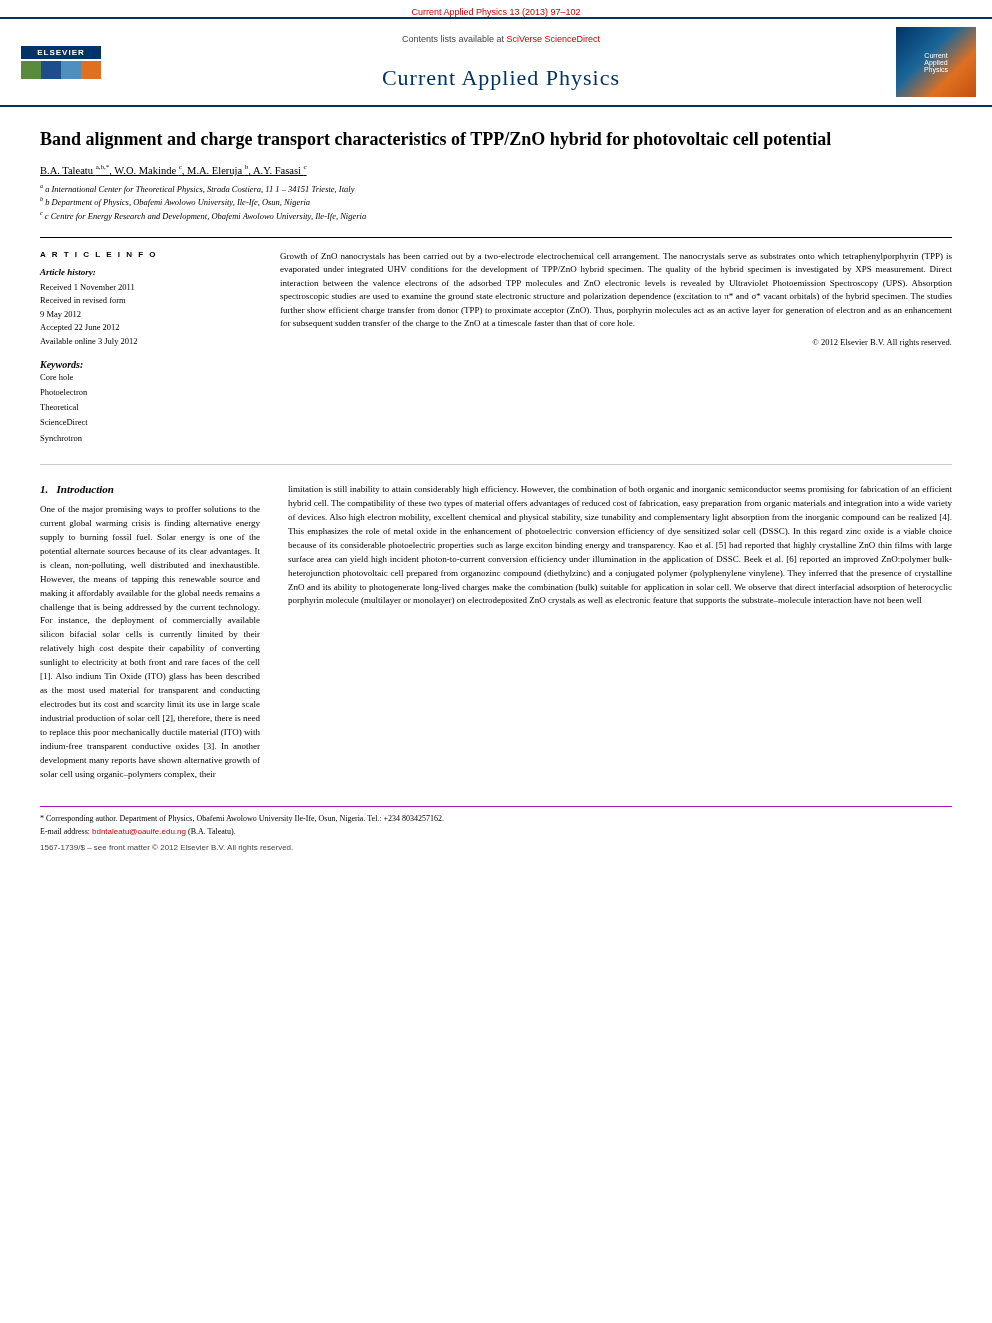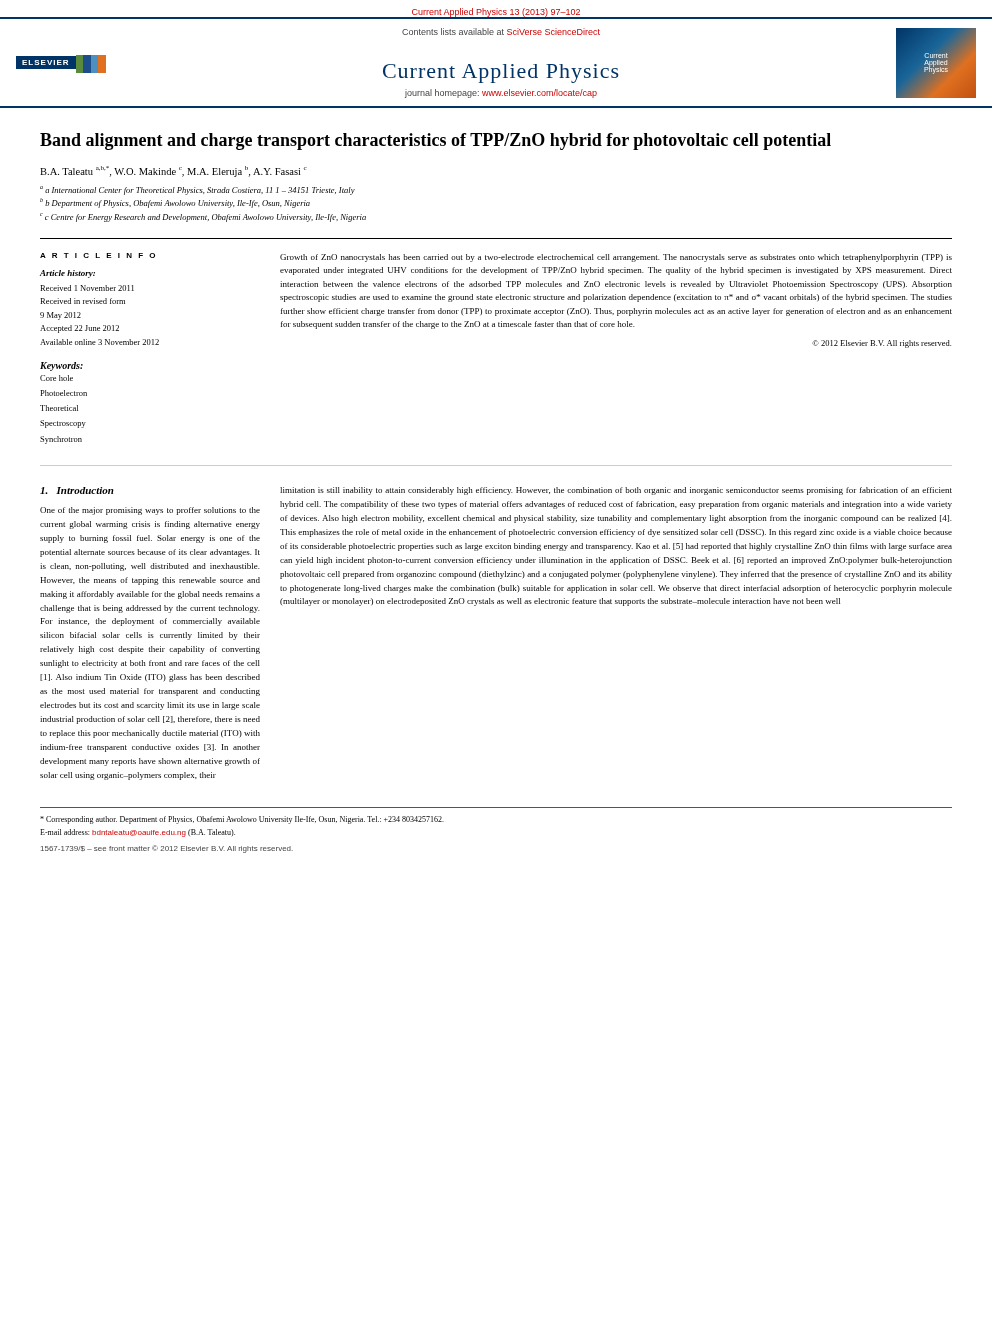--- a/index.html
+++ b/index.html
@@ -26,21 +26,21 @@
     .journal-banner {
       display: flex;
       align-items: center;
       justify-content: space-between;
       padding: 8px 16px;
       border-bottom: 2px solid #003366;
     }
     .journal-banner .left-logo {
       width: 90px;
       display: flex;
-      flex-direction: row;
+      flex-direction: column;
       align-items: center;
     }
     .elsevier-box {
       background: #003366;
       color: #fff;
       font-size: 8px;
       font-family: Arial, sans-serif;
       padding: 2px 6px;
       text-align: center;
       letter-spacing: 1px;
@@ -109,20 +109,21 @@
       font-weight: bold;
       line-height: 1.35;
       margin-bottom: 12px;
       color: #000;
     }
 
     .authors {
       font-size: 10.5px;
       margin-bottom: 6px;
       color: #000;
+      text-decoration: underline;
     }
     .author-sup { font-size: 7px; vertical-align: super; }
 
     .affiliations {
       font-size: 8.5px;
       font-style: italic;
       line-height: 1.5;
       margin-bottom: 14px;
       color: #000;
     }
@@ -191,21 +192,21 @@
     }
 
     hr.section-divider {
       border: none;
       border-top: 1px solid #ccc;
       margin: 18px 0;
     }
 
     .body-two-col {
       display: flex;
-      gap: 20px;
+      gap: 28px;
       margin-top: 6px;
     }
     .body-left {
       width: 220px;
       min-width: 220px;
     }
     .body-right {
       flex: 1;
     }
 
@@ -263,24 +264,20 @@
       <div class="stripe-orange"></div>
     </div>
   </div>
 
   <div class="center-content">
     <div class="sciverse-line">
       <span>Contents lists available at </span>
       <span class="sciverse-link">SciVerse ScienceDirect</span>
     </div>
     <div class="journal-title-main">Current Applied Physics</div>
-    <div class="journal-homepage">
-      <span>journal homepage: </span>
-      <span class="homepage-link">www.elsevier.com/locate/cap</span>
-    </div>
   </div>
 
   <div class="right-logo">
     <span>Current</span>
     <span>Applied</span>
     <span>Physics</span>
   </div>
 </div>
 
 <div class="paper-content">
@@ -303,29 +300,29 @@
 
     <div class="left-col">
       <div class="section-label">A R T I C L E   I N F O</div>
 
       <div class="article-history">
         <div class="history-title">Article history:</div>
         <div class="history-item">Received 1 November 2011</div>
         <div class="history-item">Received in revised form</div>
         <div class="history-item">9 May 2012</div>
         <div class="history-item">Accepted 22 June 2012</div>
-        <div class="history-item">Available online 3 November 2012</div>
+        <div class="history-item">Available online 3 July 2012</div>
       </div>
 
       <div class="keywords-section">
         <div class="kw-title">Keywords:</div>
         <div class="kw-item">Core hole</div>
         <div class="kw-item">Photoelectron</div>
         <div class="kw-item">Theoretical</div>
-        <div class="kw-item">Spectroscopy</div>
+        <div class="kw-item">ScienceDirect</div>
         <div class="kw-item">Synchrotron</div>
       </div>
     </div>
 
     <div class="right-col">
       <div class="abstract-text">Growth of ZnO nanocrystals has been carried out by a two-electrode electrochemical cell arrangement. The nanocrystals serve as substrates onto which tetraphenylporphyrin (TPP) is evaporated under integrated UHV conditions for the development of TPP/ZnO hybrid specimen. The quality of the hybrid specimen is investigated by XPS measurement. Direct interaction between the valence electrons of the adsorbed TPP molecules and ZnO electronic levels is revealed by Ultraviolet Photoemission Spectroscopy (UPS). Absorption spectroscopic studies are used to examine the ground state electronic structure and polarization dependence (excitation to π* and σ* vacant orbitals) of the hybrid specimen. The studies further show efficient charge transfer from donor (TPP) to proximate acceptor (ZnO). Thus, porphyrin molecules act as an active layer for generation of electron and as an enhancement for subsequent sudden transfer of the charge to the ZnO at a timescale faster than that of core hole.</div>
       <div class="copyright-line">© 2012 Elsevier B.V. All rights reserved.</div>
     </div>
   </div>
 

